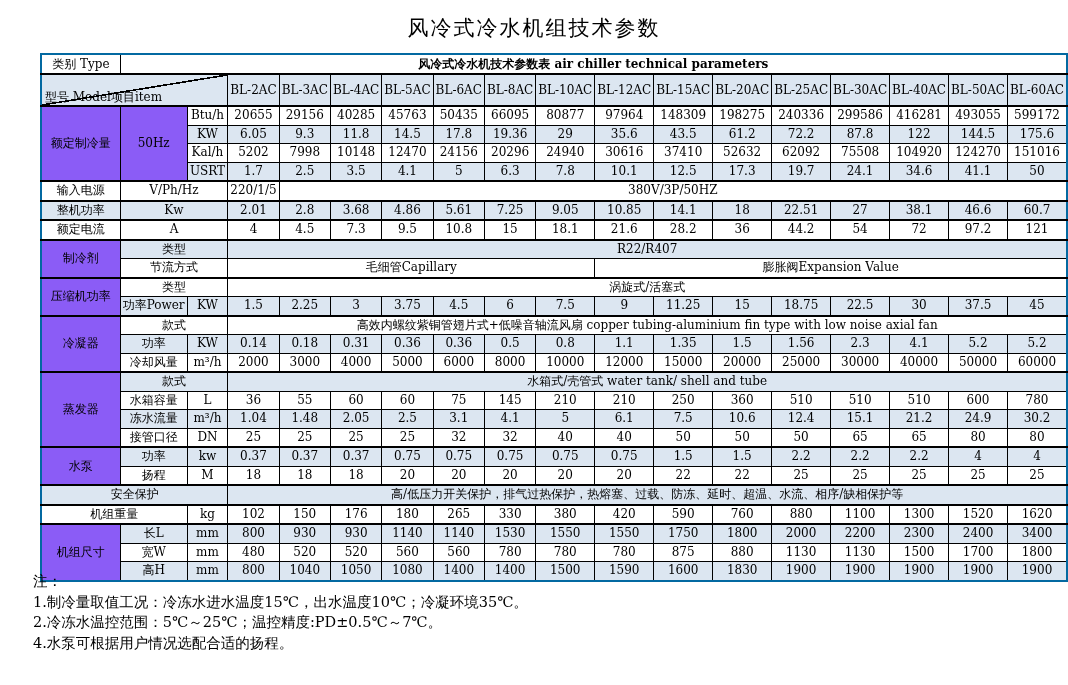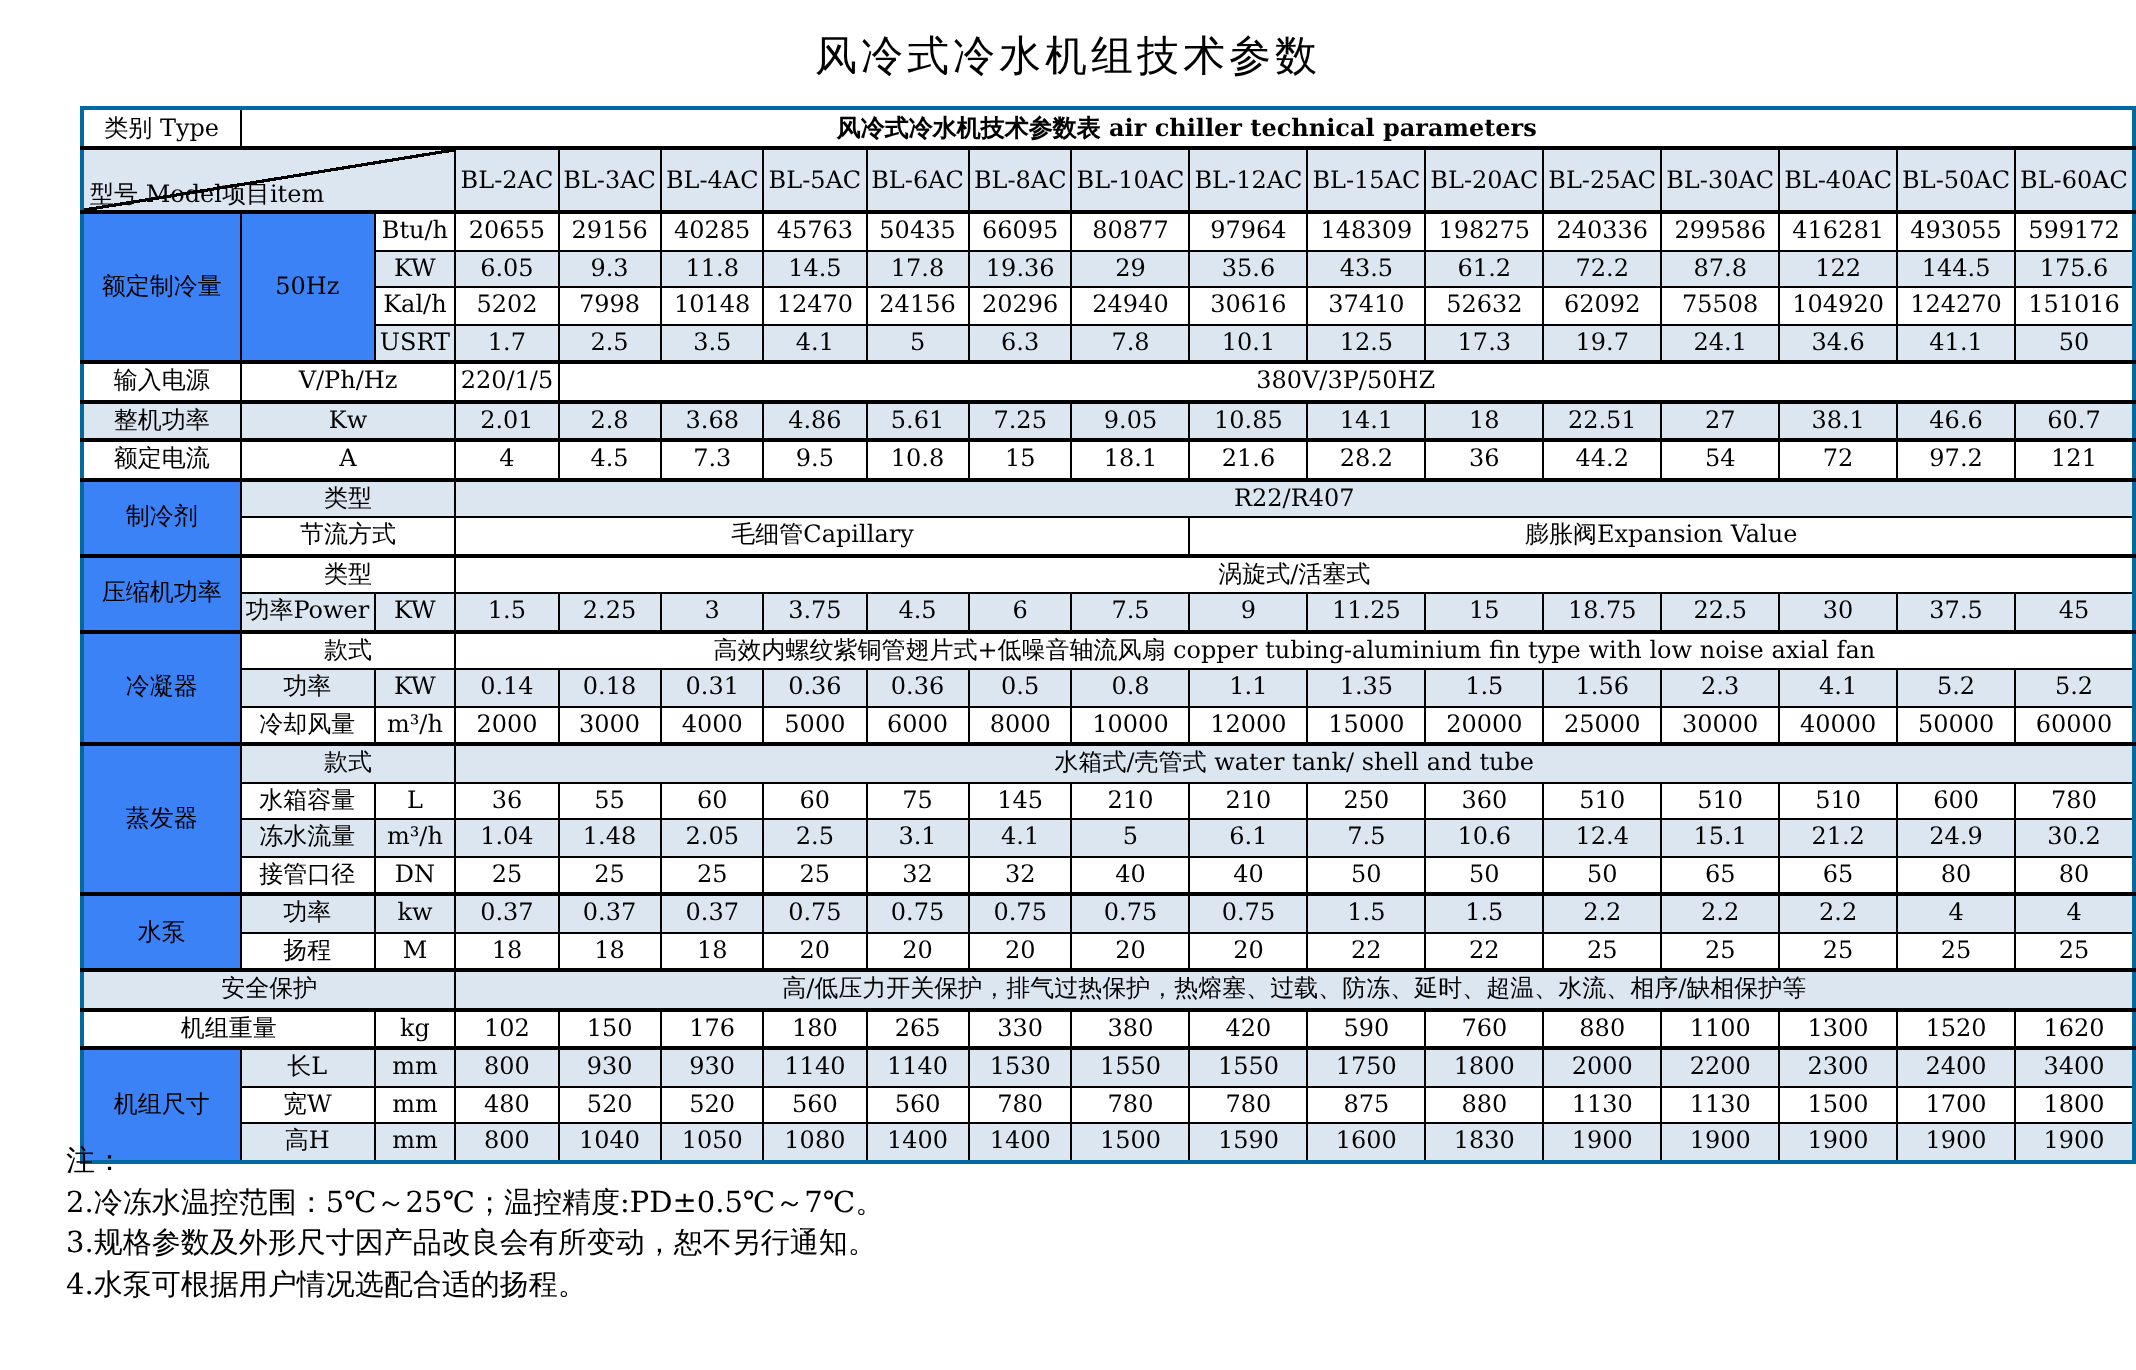--- a/index.html
+++ b/index.html
@@ -22,21 +22,21 @@
     border:1px solid #000;
     font-size:12px;line-height:1.05;
     height:17.5px;padding:0 2px;
     text-align:center;vertical-align:middle;
     white-space:nowrap;overflow:hidden;
   }
   tr.hr1 td{border-bottom:2px solid #000;height:18px;}
   td.bighead{font-weight:bold;font-size:13px;}
   tr.hr2 td{height:30px;}
   td.sh{background:#dce6f1;}
-  td.grp{background:#3b82f6;}
+  td.grp{background:#8b5cf6;}
   td.lft{text-align:left;padding-left:4px;}
   tr.gs td{border-top:2px solid #000;}
   td.diag{
     position:relative;background-color:#dce6f1;
     background-image:linear-gradient(to bottom right,
       transparent calc(50% - 0.8px), #000 calc(50% - 0.8px),
       #000 calc(50% + 0.8px), transparent calc(50% + 0.8px));
   }
   td.diag .diag-label{
     position:absolute;left:3px;bottom:1px;font-size:12px;text-align:right;
@@ -477,19 +477,19 @@
           <td class="sh">1900</td>
           <td class="sh">1900</td>
           <td class="sh">1900</td>
         </tr>
       </tbody>
   </table>
 
   <div class="notes">
     <div>注：</div>
     <div id="note-list">
+        <div>1.制冷量取值工况：冷冻水进水温度15℃，出水温度10℃；冷凝环境35℃。</div>
         <div>2.冷冻水温控范围：5℃～25℃；温控精度:PD±0.5℃～7℃。</div>
-        <div>3.规格参数及外形尺寸因产品改良会有所变动，恕不另行通知。</div>
         <div>4.水泵可根据用户情况选配合适的扬程。</div>
       </div>
   </div>
 
 </div>
 
 </body></html>

